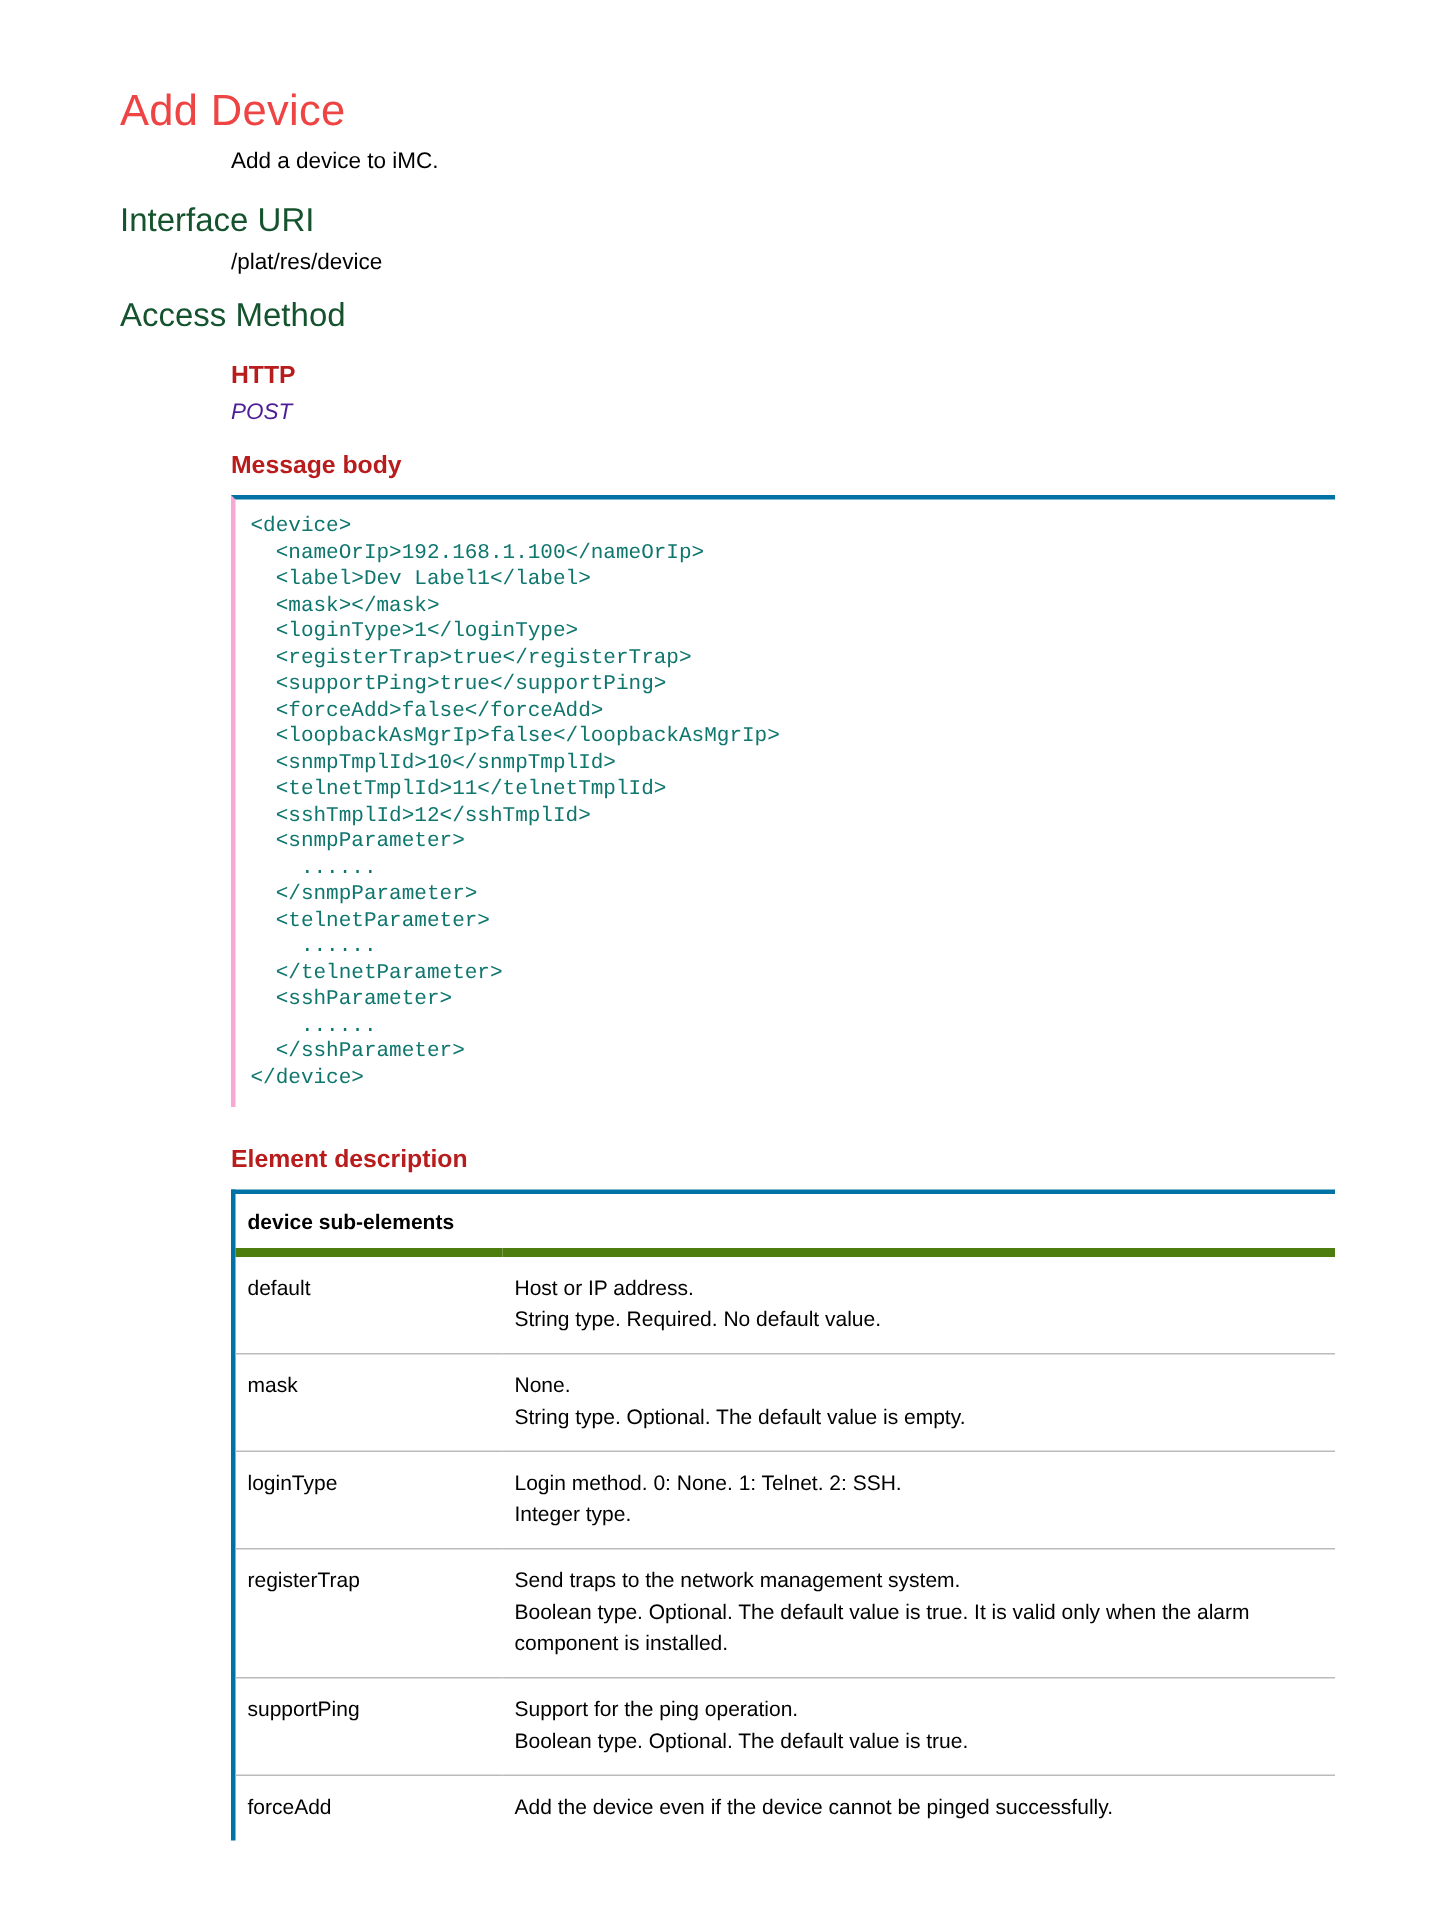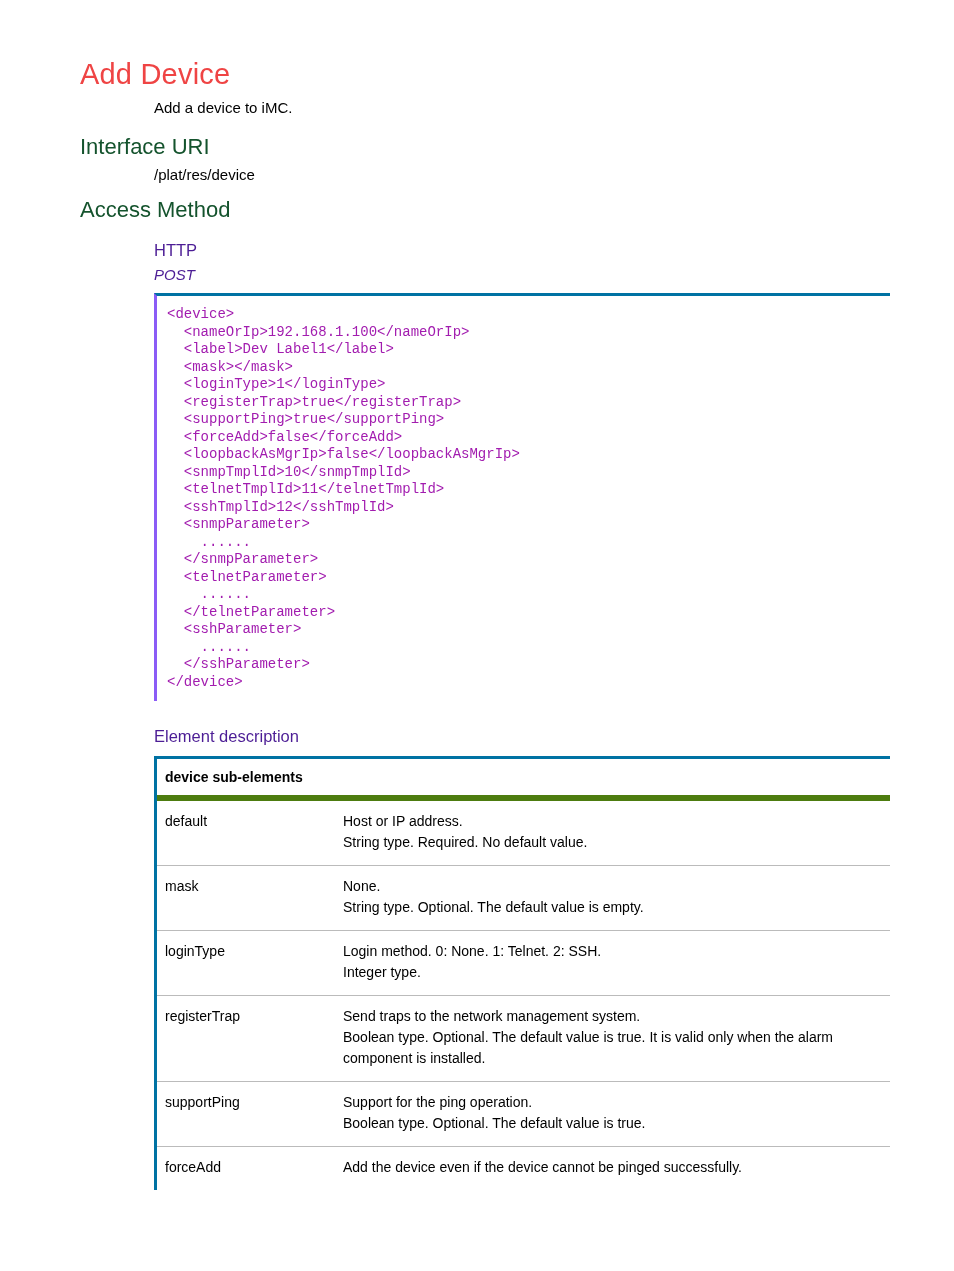--- a/index.html
+++ b/index.html
@@ -29,41 +29,41 @@
     margin: 0 0 18px 74px;
     color: #000;
   }
   .h2 {
     color: #14532d;
     font-size: 22px;
     font-weight: 400;
     margin: 14px 0 6px 0;
   }
   .h3 {
-    color: #4c1d95;
+    color: #b91c1c;
     font-size: 16.5px;
-    font-weight: 400;
+    font-weight: 700;
     margin: 18px 0 6px 74px;
   }
   .subtext {
     font-size: 15px;
     margin: 0 0 0 74px;
     color: #4c1d95;
     font-style: italic;
   }
   .codebox {
     margin: 10px 0 0 74px;
     border-top: 3px solid #0072a3;
-    border-left: 3px solid #8b5cf6;
+    border-left: 3px solid #f9a8d4;
     padding: 10px 12px 10px 10px;
     font-family: "Courier New", monospace;
     font-size: 14px;
     line-height: 1.25;
     white-space: pre;
-    color: #a21caf;
+    color: #0f766e;
   }
   .table-wrap {
     margin: 10px 0 0 74px;
     border-top: 3px solid #0072a3;
     border-left: 3px solid #0072a3;
   }
   table {
     border-collapse: collapse;
     width: 100%;
     font-size: 14px;
@@ -99,20 +99,21 @@
   <p class="body-text">Add a device to iMC.</p>
 
   <div class="h2">Interface URI</div>
   <p class="body-text" style="margin-bottom:14px">/plat/res/device</p>
 
   <div class="h2">Access Method</div>
 
   <div class="h3">HTTP</div>
   <p class="subtext">POST</p>
 
+  <div class="h3">Message body</div>
   <div class="codebox">&lt;device&gt;
   &lt;nameOrIp&gt;192.168.1.100&lt;/nameOrIp&gt;
   &lt;label&gt;Dev Label1&lt;/label&gt;
   &lt;mask&gt;&lt;/mask&gt;
   &lt;loginType&gt;1&lt;/loginType&gt;
   &lt;registerTrap&gt;true&lt;/registerTrap&gt;
   &lt;supportPing&gt;true&lt;/supportPing&gt;
   &lt;forceAdd&gt;false&lt;/forceAdd&gt;
   &lt;loopbackAsMgrIp&gt;false&lt;/loopbackAsMgrIp&gt;
   &lt;snmpTmplId&gt;10&lt;/snmpTmplId&gt;

